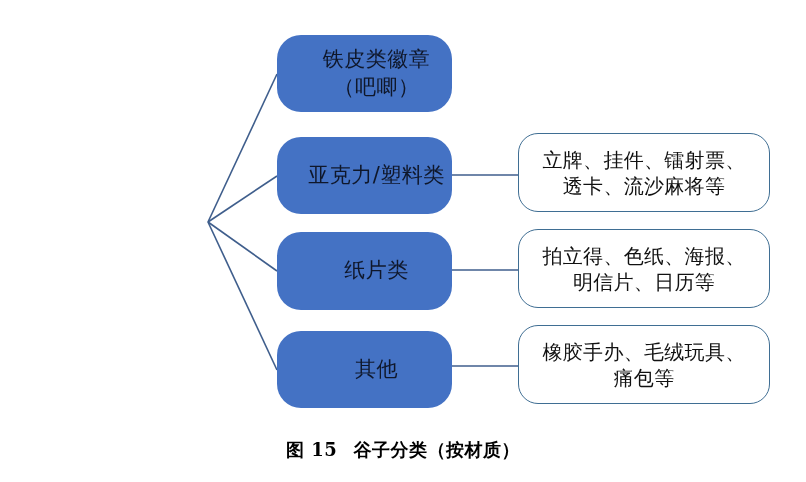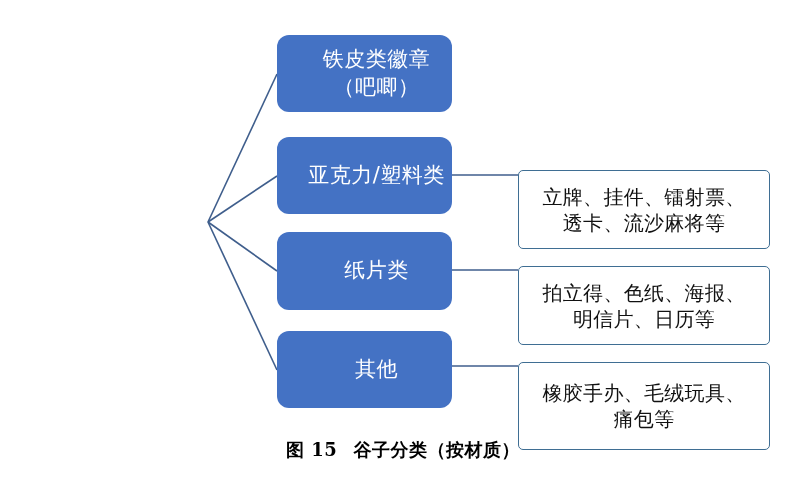--- a/index.html
+++ b/index.html
@@ -38,31 +38,30 @@
     box-sizing: border-box;
     display: flex;
     align-items: center;
     justify-content: center;
     text-align: center;
     z-index: 2;
   }
 
   .node-fill {
     background: #4472C4;
-    border-radius: 12px;
-    color: #ffffff;
+    border-radius: 24px;
+    color: #0f172a;
     padding-left: 24px;
   }
 
   .node-outline {
     background: #ffffff;
     border: 1.6px solid #3F6E93;
-    border-radius: 5px;
+    border-radius: 20px;
     color: #111111;
-    margin-top: 37px;
   }
 
   .node-label {
     display: block;
     line-height: 1.30;
     white-space: pre-line;
     font-family: "DejaVu Sans", "Liberation Sans", sans-serif;
   }
 
   .node-fill .node-label {
@@ -80,21 +79,21 @@
 
   
   #node-root      { left: 36px;  top: 184px; width: 172px; height: 81px; }
   #node-tin       { left: 277px; top: 35px;  width: 175px; height: 77px; }
   #node-acrylic   { left: 277px; top: 137px; width: 175px; height: 77px; }
   #node-paper     { left: 277px; top: 232px; width: 175px; height: 78px; }
   #node-other     { left: 277px; top: 331px; width: 175px; height: 77px; }
 
   #node-acrylic-items { left: 518px; top: 133px; width: 252px; height: 79px; }
   #node-paper-items   { left: 518px; top: 229px; width: 252px; height: 79px; }
-  #node-other-items   { left: 518px; top: 325px; width: 252px; height: 88px; }
+  #node-other-items   { left: 518px; top: 325px; width: 252px; height: 79px; }
 
   #figure-caption {
     position: absolute;
     left: 0;
     top: 438px;
     width: 806px;
     text-align: center;
     font-family: "DejaVu Serif", "Liberation Serif", serif;
     font-weight: bold;
     font-size: 18px;

